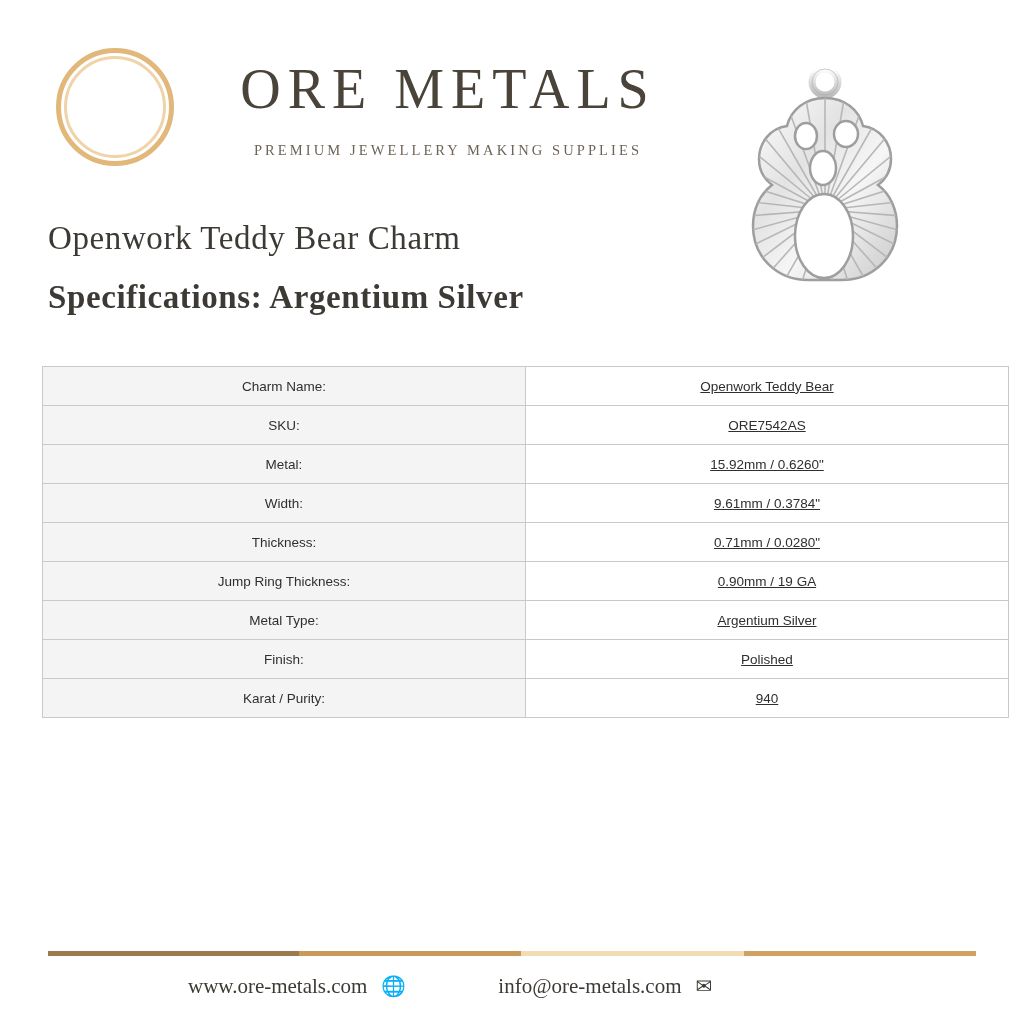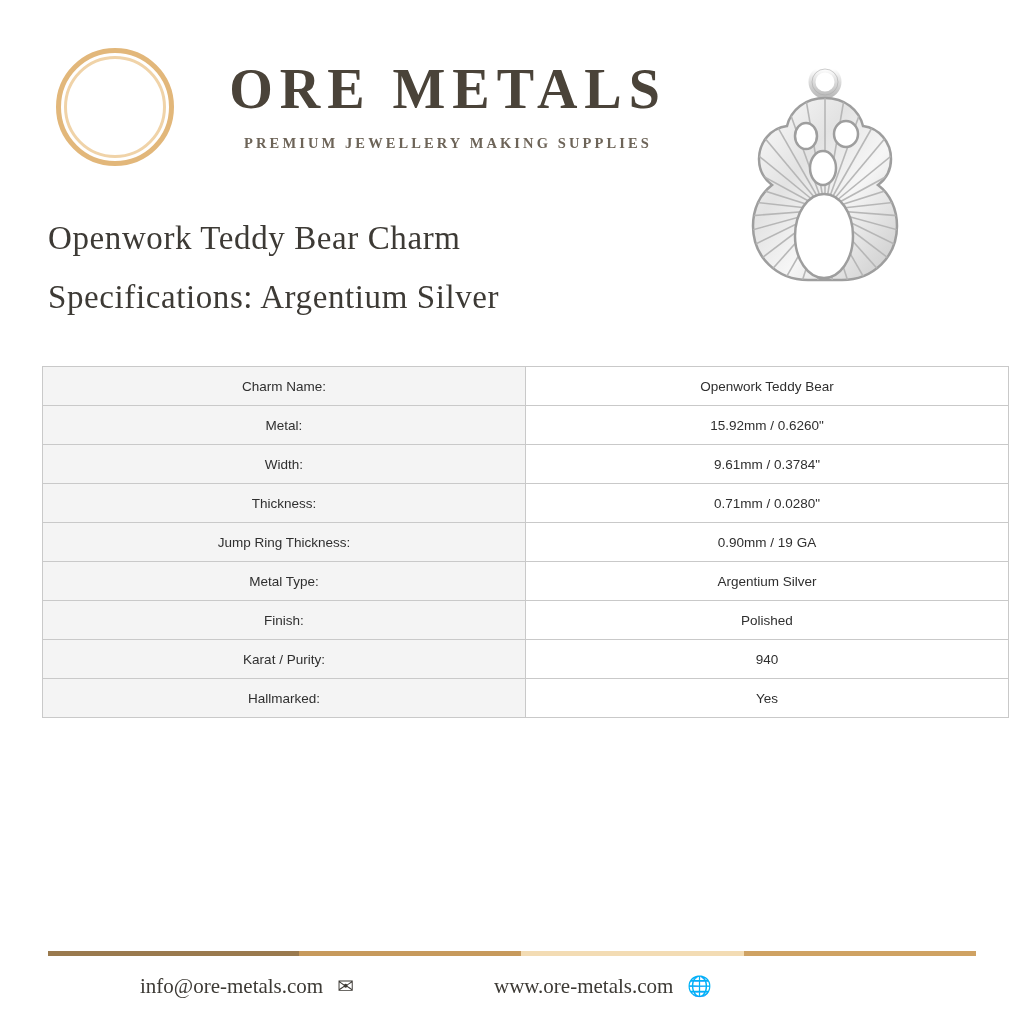--- a/index.html
+++ b/index.html
@@ -21,21 +21,20 @@
     box-sizing: border-box;
   }
 
   
   .header {
     position: absolute;
     top: 34px;
     left: 48px;
     width: 660px;
     height: 140px;
-    font-weight: bold;
   }
   .logo-mark {
     position: absolute;
     left: 8px;
     top: 14px;
     width: 118px;
     height: 118px;
     border-radius: 50%;
     border: 5px solid #e2b77a;
     box-sizing: border-box;
@@ -60,41 +59,42 @@
     letter-spacing: 7px;
     color: #4a4339;
     line-height: 1.05;
     white-space: nowrap;
   }
   .brand-tag {
     font-family: "Liberation Serif", serif;
     font-size: 14.5px;
     letter-spacing: 3.1px;
     color: #6d6458;
-    margin-top: 16px;
+    margin-top: 23px;
     white-space: nowrap;
   }
 
   
   .title-block {
     position: absolute;
     left: 48px;
     top: 222px;
     width: 640px;
   }
   .doc-title,
   .doc-subtitle {
     font-family: "Liberation Serif", serif;
     color: #3d3a35;
     font-size: 33px;
     letter-spacing: 0.6px;
     line-height: 1.0;
   }
   .doc-subtitle {
     margin-top: 26px;
+    font-weight: bold;
   }
 
   
   .product-image {
     position: absolute;
     left: 700px;
     top: 60px;
     width: 250px;
     height: 260px;
   }
@@ -117,20 +117,21 @@
     vertical-align: middle;
     padding: 0 6px;
   }
   .spec-table td.label {
     width: 470px;
     background: #f4f4f4;
   }
   .spec-table td.value {
     width: 470px;
     background: #ffffff;
+    text-decoration: underline;
   }
 
   
   .footer-rule {
     position: absolute;
     left: 48px;
     top: 951px;
     width: 928px;
     height: 5px;
     display: flex;
@@ -279,20 +280,24 @@
     </svg>
   </div>
 
   <table class="spec-table">
     <tbody>
       <tr>
         <td class="label">Charm Name:</td>
         <td class="value">Openwork Teddy Bear</td>
       </tr>
       <tr>
+        <td class="label">SKU:</td>
+        <td class="value">ORE7542AS</td>
+      </tr>
+      <tr>
         <td class="label">Metal:</td>
         <td class="value">15.92mm / 0.6260"</td>
       </tr>
       <tr>
         <td class="label">Width:</td>
         <td class="value">9.61mm / 0.3784"</td>
       </tr>
       <tr>
         <td class="label">Thickness:</td>
         <td class="value">0.71mm / 0.0280"</td>
@@ -305,39 +310,35 @@
         <td class="label">Metal Type:</td>
         <td class="value">Argentium Silver</td>
       </tr>
       <tr>
         <td class="label">Finish:</td>
         <td class="value">Polished</td>
       </tr>
       <tr>
         <td class="label">Karat / Purity:</td>
         <td class="value">940</td>
-      </tr>
-      <tr>
-        <td class="label">Hallmarked:</td>
-        <td class="value">Yes</td>
       </tr>
     </tbody>
   </table>
 
   <div class="footer-rule">
     <div class="seg seg-a"></div>
     <div class="seg seg-b"></div>
     <div class="seg seg-c"></div>
     <div class="seg seg-d"></div>
   </div>
 
   <div class="footer">
+    <div class="footer-item footer-right">
+      <span>www.ore-metals.com</span>
+      <span class="f-icon">🌐</span>
+    </div>
     <div class="footer-item footer-left">
       <span>info@ore-metals.com</span>
       <span class="f-icon">✉</span>
     </div>
-    <div class="footer-item footer-right">
-      <span>www.ore-metals.com</span>
-      <span class="f-icon">🌐</span>
-    </div>
   </div>
 
 </div>
 
 </body></html>

